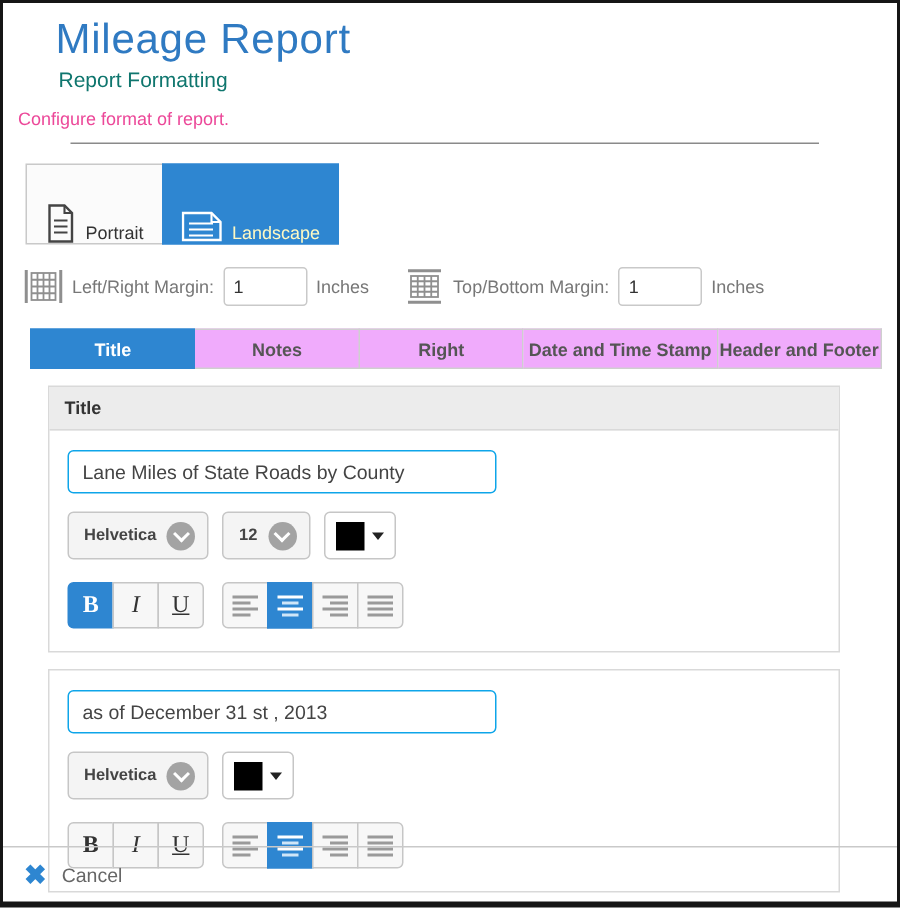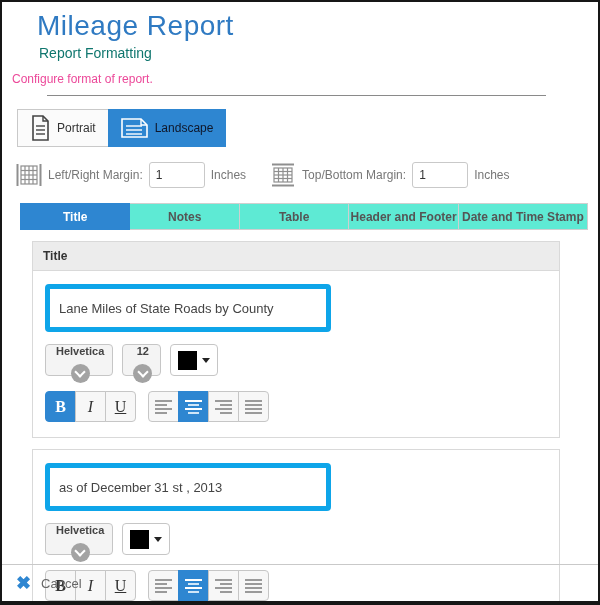--- a/index.html
+++ b/index.html
@@ -14,61 +14,61 @@
   }
   
   .hdr { padding:8px 0 0 35px; }
   .hdr-title { font-size:28px; font-weight:400; color:#2f7ac2; letter-spacing:0.5px; }
   .hdr-sub { font-size:14px; color:#0f766e; margin:3px 0 0 2px; }
   .desc { font-size:12px; color:#ec4899; margin:11px 0 0 10px; }
   .rule { border:none; border-top:1px solid #8a8a8a; margin:9px 52px 0 45px; }
   
   .orient { display:flex; margin:13px 0 0 15px; }
   .obtn {
-    display:flex; align-items:center; gap:7px;
-    height:38px; padding:0 12px;
+    display:flex; align-items:flex-end; gap:7px;
+    height:54px; padding:0 12px;
     background:#fbfbfb; border:1px solid #c9c9c9;
     font-size:12px; color:#333; cursor:pointer;
   }
   .obtn + .obtn { margin-left:-1px; }
-  .obtn.active { background:#2e86d1; border-color:#2e86d1; color:#0f172a; }
+  .obtn.active { background:#2e86d1; border-color:#2e86d1; color:#fef9c3; }
   
   .margins { display:flex; align-items:center; margin:15px 0 0 14px; font-size:12px; color:#777; }
   .mgroup { display:flex; align-items:center; gap:6px; }
   .mgroup + .mgroup { margin-left:24px; }
   .minput {
     width:56px; height:26px; border:1px solid #c9c9c9; border-radius:3px;
     padding:0 6px; font-size:12px; color:#333; font-family:"Liberation Sans",sans-serif;
   }
   
   .tabs { display:flex; margin:15px 10px 0 18px; height:27px; }
   .tab {
     flex:110; display:flex; align-items:center; justify-content:center;
-    background:#5eead4; border:1px solid #cfcfcf; border-left-width:0;
+    background:#f0abfc; border:1px solid #cfcfcf; border-left-width:0;
     font-size:12px; font-weight:bold; color:#555; cursor:pointer;
   }
   .tab:first-child { border-left-width:1px; }
   .tab.wide { flex:130; }
   .tab.active { background:#2e86d1; border-color:#2e86d1; color:#fff; }
   
   .panel { margin:11px 38px 0 30px; border:1px solid #d9d9d9; background:#fff; }
   .panel-h {
     background:#ececec; border-bottom:1px solid #d9d9d9;
     padding:7px 10px; font-size:12px; font-weight:bold; color:#333;
   }
   .panel-b { padding:13px 10px 15px 12px; }
   .txt {
-    width:286px; height:48px; border:5px solid #0ea5e9; border-radius:4px;
+    width:286px; height:29px; border:1px solid #0ea5e9; border-radius:4px;
     padding:0 9px; font-size:13px; color:#444; font-family:"Liberation Sans",sans-serif;
   }
   .fontrow { display:flex; align-items:center; gap:9px; margin-top:12px; }
   .drop {
     display:inline-flex; align-items:center; gap:7px; height:32px; padding:0 8px 0 10px;
     background:#f4f4f4; border:1px solid #c6c6c6; border-radius:4px;
-    font-size:11px; font-weight:bold; color:#444; cursor:pointer;flex-direction:column;
+    font-size:11px; font-weight:bold; color:#444; cursor:pointer;
   }
   .chev {
     width:19px; height:19px; border-radius:50%; background:#a3a3a3;
     display:inline-flex; align-items:center; justify-content:center; flex:none;
   }
   .chev::after {
     content:""; width:6px; height:6px; margin-top:-3px;
     border-right:2px solid #fff; border-bottom:2px solid #fff;
     transform:rotate(45deg);
   }
@@ -179,23 +179,23 @@
     </svg>
     <span>Top/Bottom Margin:</span>
     <input class="minput" type="text" value="1" style="">
     <span>Inches</span>
   </div>
 </div>
 
 <div class="tabs">
   <div class="tab active">Title</div>
   <div class="tab">Notes</div>
-  <div class="tab">Table</div>
+  <div class="tab">Right</div>
+  <div class="tab wide">Date and Time Stamp</div>
   <div class="tab">Header and Footer</div>
-  <div class="tab wide">Date and Time Stamp</div>
 </div>
 
 <div class="panel">
   <div class="panel-h">Title</div>
   <div class="panel-b">
     <input class="txt" type="text" value="Lane Miles of State Roads by County" style="">
     <div class="fontrow">
       <div class="drop">
         <span>Helvetica</span>
         <span class="chev"></span>

